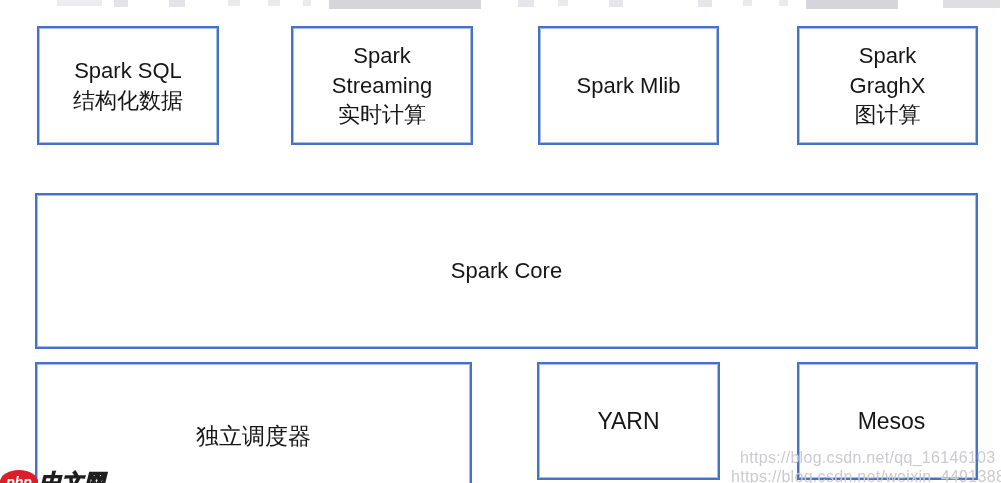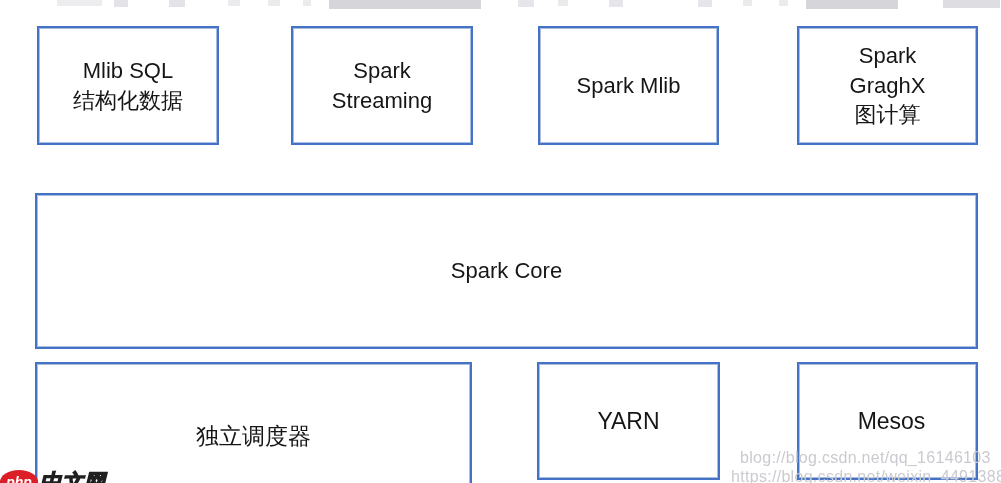--- a/index.html
+++ b/index.html
@@ -96,27 +96,28 @@
   <div class="frag" style="left:558px;width:10px;height:6px;background:#ebebed;"></div>
   <div class="frag" style="left:609px;width:14px;height:7px;background:#e6e6ea;"></div>
   <div class="frag" style="left:698px;width:14px;height:7px;background:#e6e6ea;"></div>
   <div class="frag" style="left:743px;width:9px;height:6px;background:#ebebed;"></div>
   <div class="frag" style="left:779px;width:9px;height:6px;background:#ebebed;"></div>
   <div class="frag" style="left:806px;width:92px;height:9px;background:#d6d6da;"></div>
   <div class="frag" style="left:943px;width:57px;height:8px;background:#dedee2;"></div>
 </div>
 
 <div class="box" id="box-spark-sql">
-  <span class="ln">Mlib SQL</span>
+  <span class="ln">Spark SQL</span>
   <span class="ln">结构化数据</span>
 </div>
 
 <div class="box" id="box-spark-streaming">
   <span class="ln">Spark</span>
   <span class="ln">Streaming</span>
+  <span class="ln">实时计算</span>
 </div>
 
 <div class="box" id="box-spark-mlib">
   <span class="ln">Spark Mlib</span>
 </div>
 
 <div class="box" id="box-spark-graphx">
   <span class="ln">Spark</span>
   <span class="ln">GraghX</span>
   <span class="ln">图计算</span>
@@ -131,19 +132,19 @@
 </div>
 
 <div class="box big" id="box-yarn">
   <span class="ln">YARN</span>
 </div>
 
 <div class="box big" id="box-mesos">
   <span class="ln">Mesos</span>
 </div>
 
-<div class="csdn-wm" id="csdn-wm-1">blog://blog.csdn.net/qq_16146103</div>
+<div class="csdn-wm" id="csdn-wm-1">https://blog.csdn.net/qq_16146103</div>
 <div class="csdn-wm" id="csdn-wm-2">https://blog.csdn.net/weixin_44913883</div>
 
 <div class="site-logo">
   <span class="badge">php</span>
   <span class="site-name">中文网</span>
 </div>
 
 </body></html>

